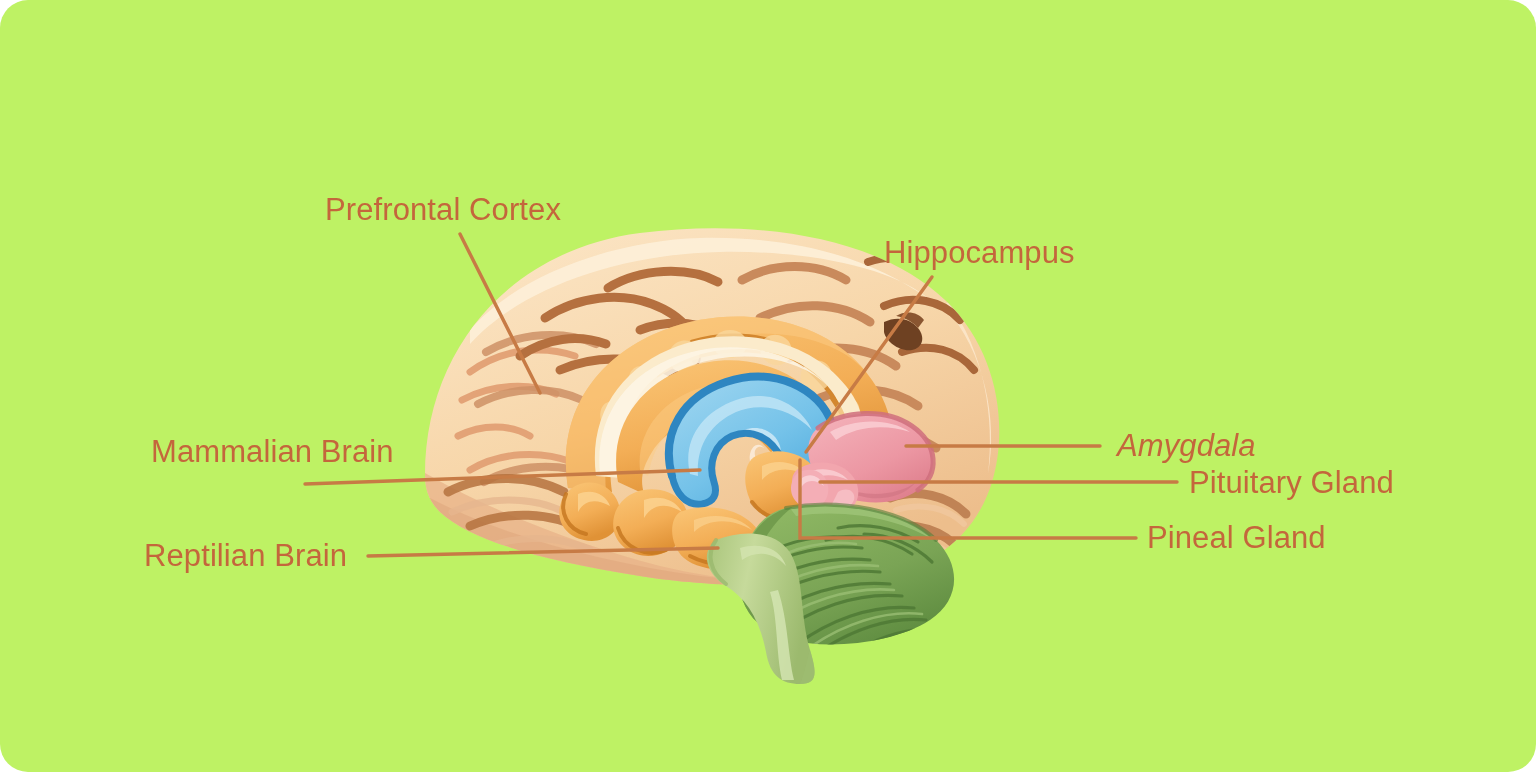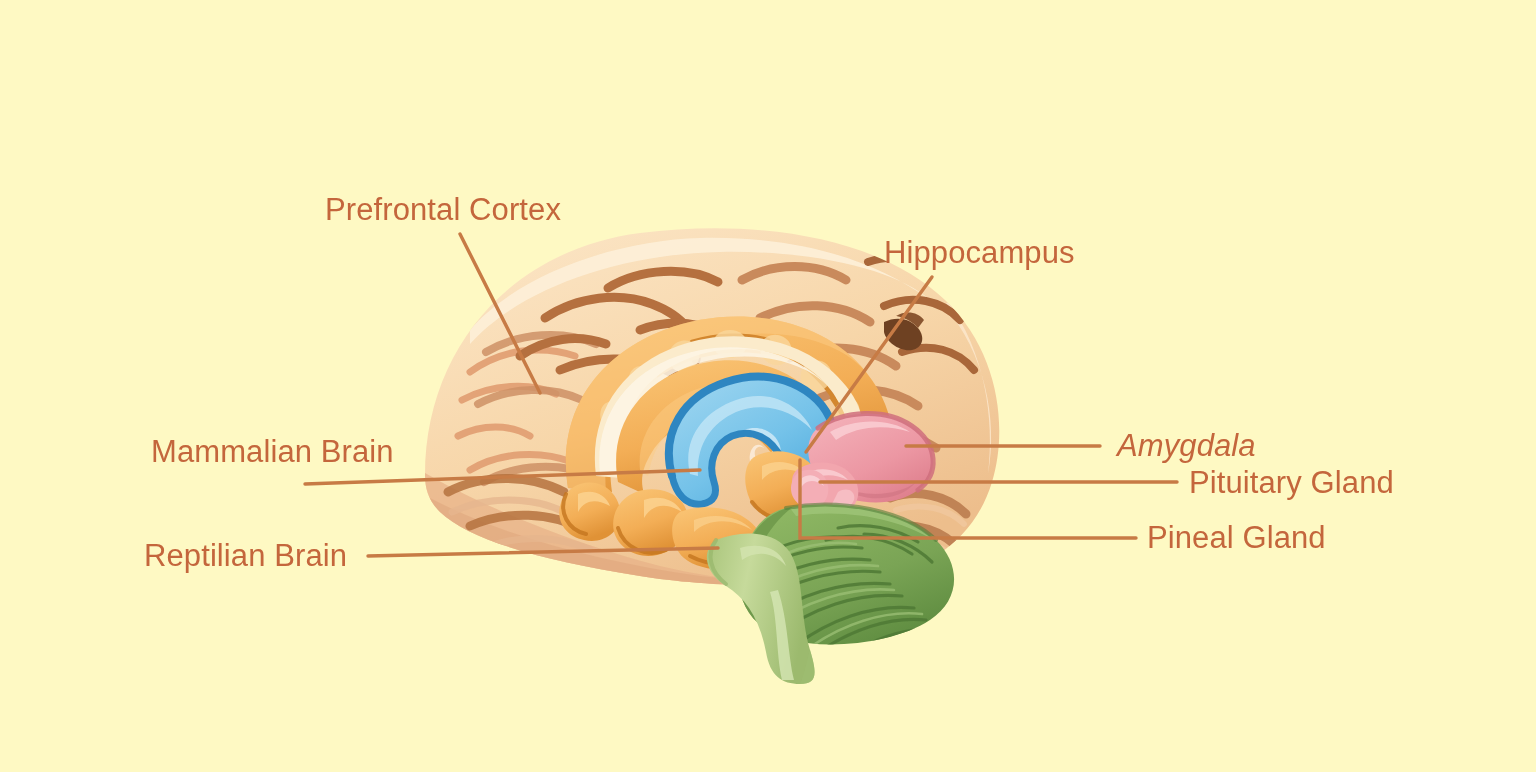--- a/index.html
+++ b/index.html
@@ -42,21 +42,21 @@
   #label-hippocampus       { left: 884px; top: 237px; }
   #label-mammalian-brain   { left: 151px; top: 436px; }
   #label-reptilian-brain   { left: 144px; top: 540px; }
   #label-amygdala          { left: 1117px; top: 430px; font-style: italic; }
   #label-pituitary-gland   { left: 1189px; top: 467px; }
   #label-pineal-gland      { left: 1147px; top: 522px; }
 </style>
 </head>
 <body>
 
-<div id="diagram-root" style="background: #fef9c3;">
+<div id="diagram-root" style="background: #bef264; border-radius: 28px;">
 
   <svg id="brain-svg" viewBox="0 0 1536 772" xmlns="http://www.w3.org/2000/svg">
     <defs>
       <linearGradient id="gCortex" x1="0" y1="0" x2="0.6" y2="1">
         <stop offset="0%" stop-color="#FCE7C9"></stop>
         <stop offset="55%" stop-color="#F7D6A9"></stop>
         <stop offset="100%" stop-color="#EDBE8C"></stop>
       </linearGradient>
       <linearGradient id="gCortexLo" x1="0" y1="0" x2="0.3" y2="1">
         <stop offset="0%" stop-color="#F1C9A0"></stop>

